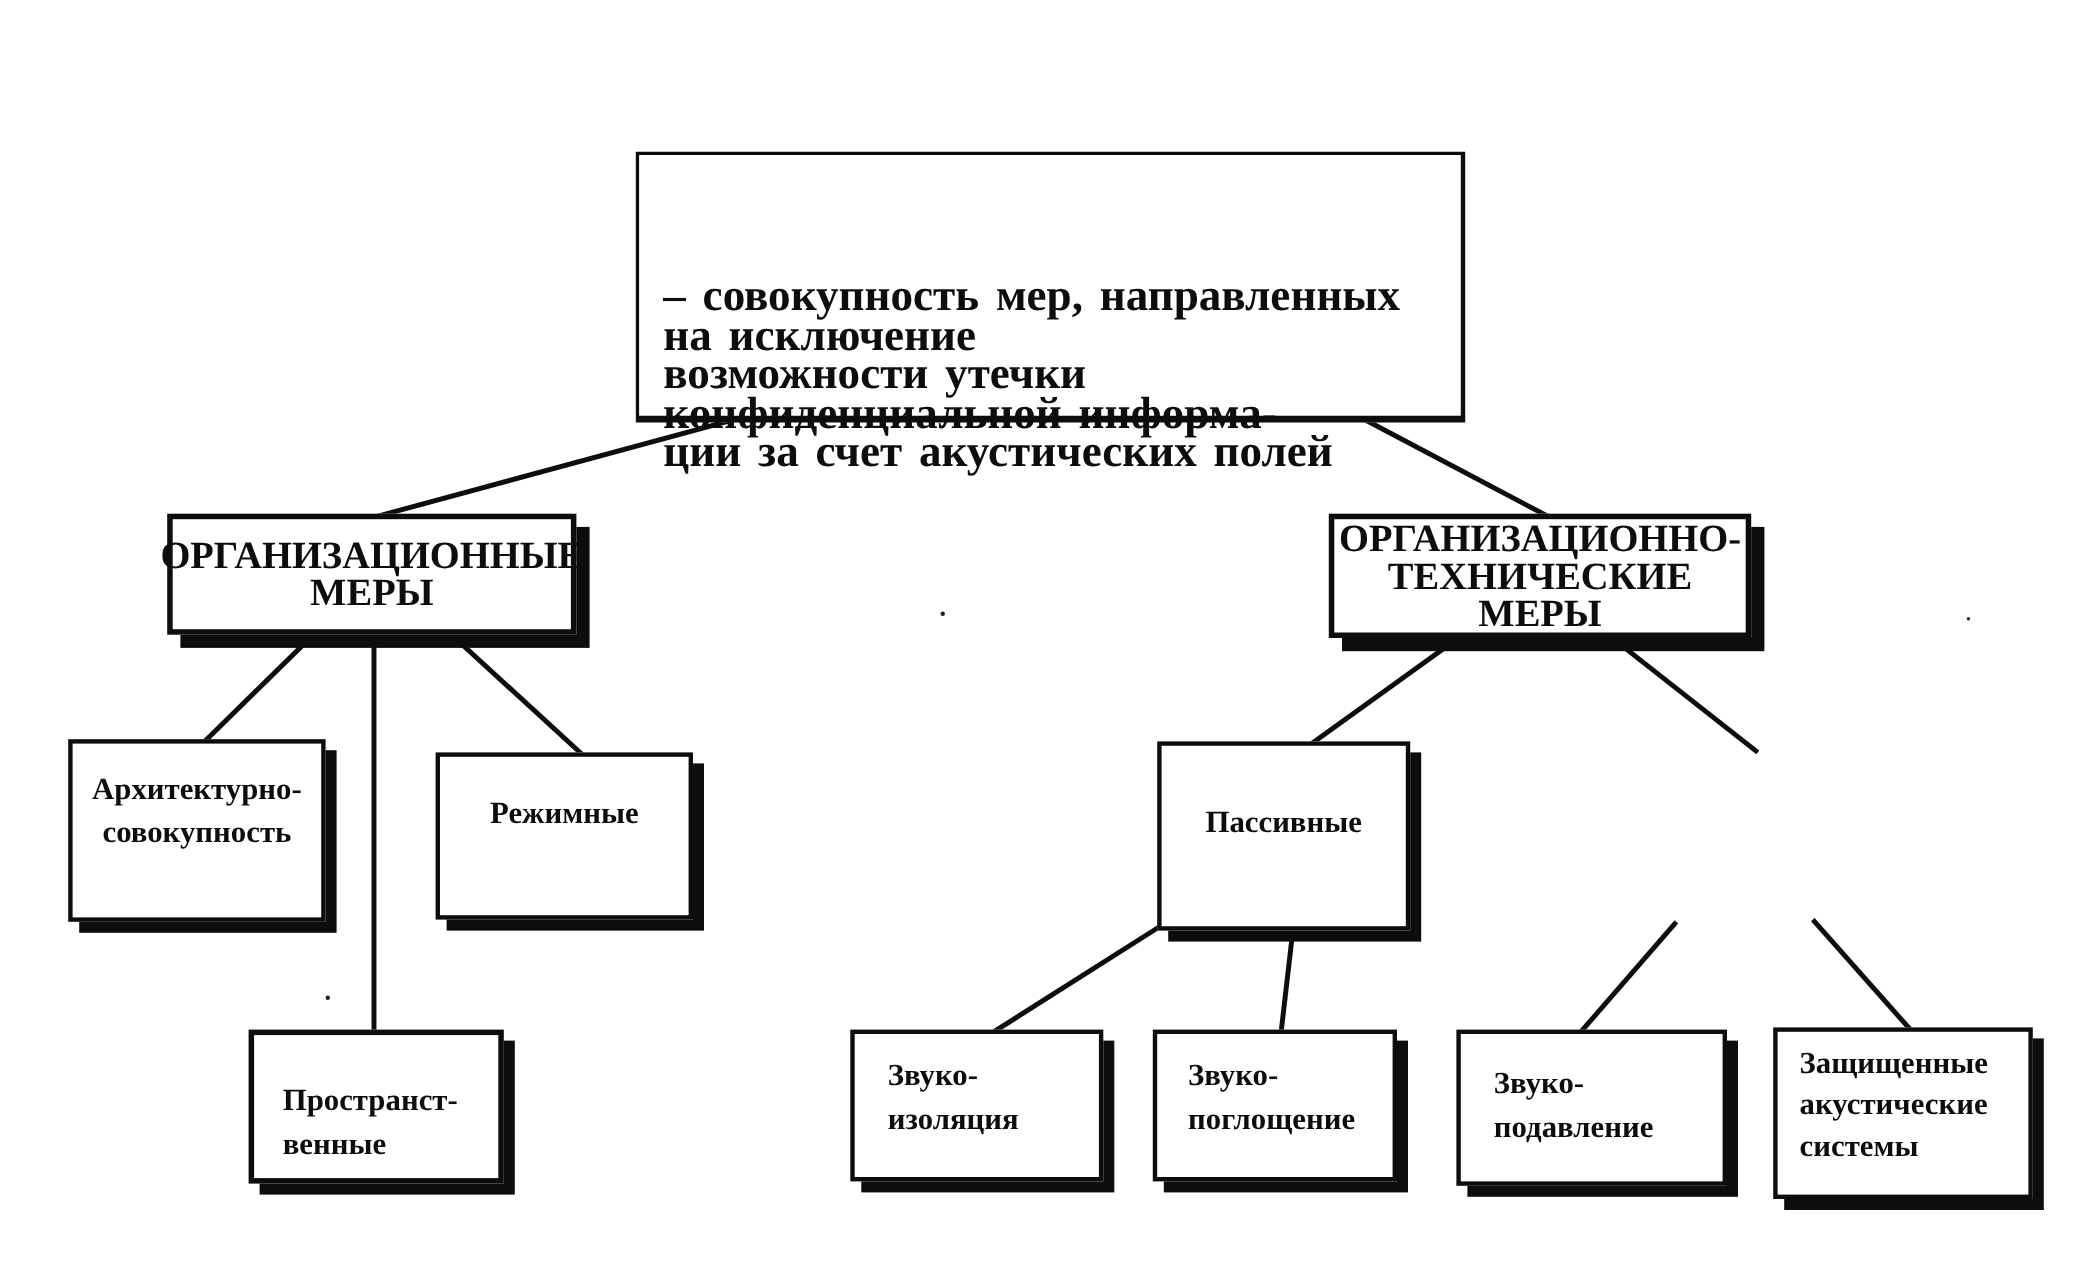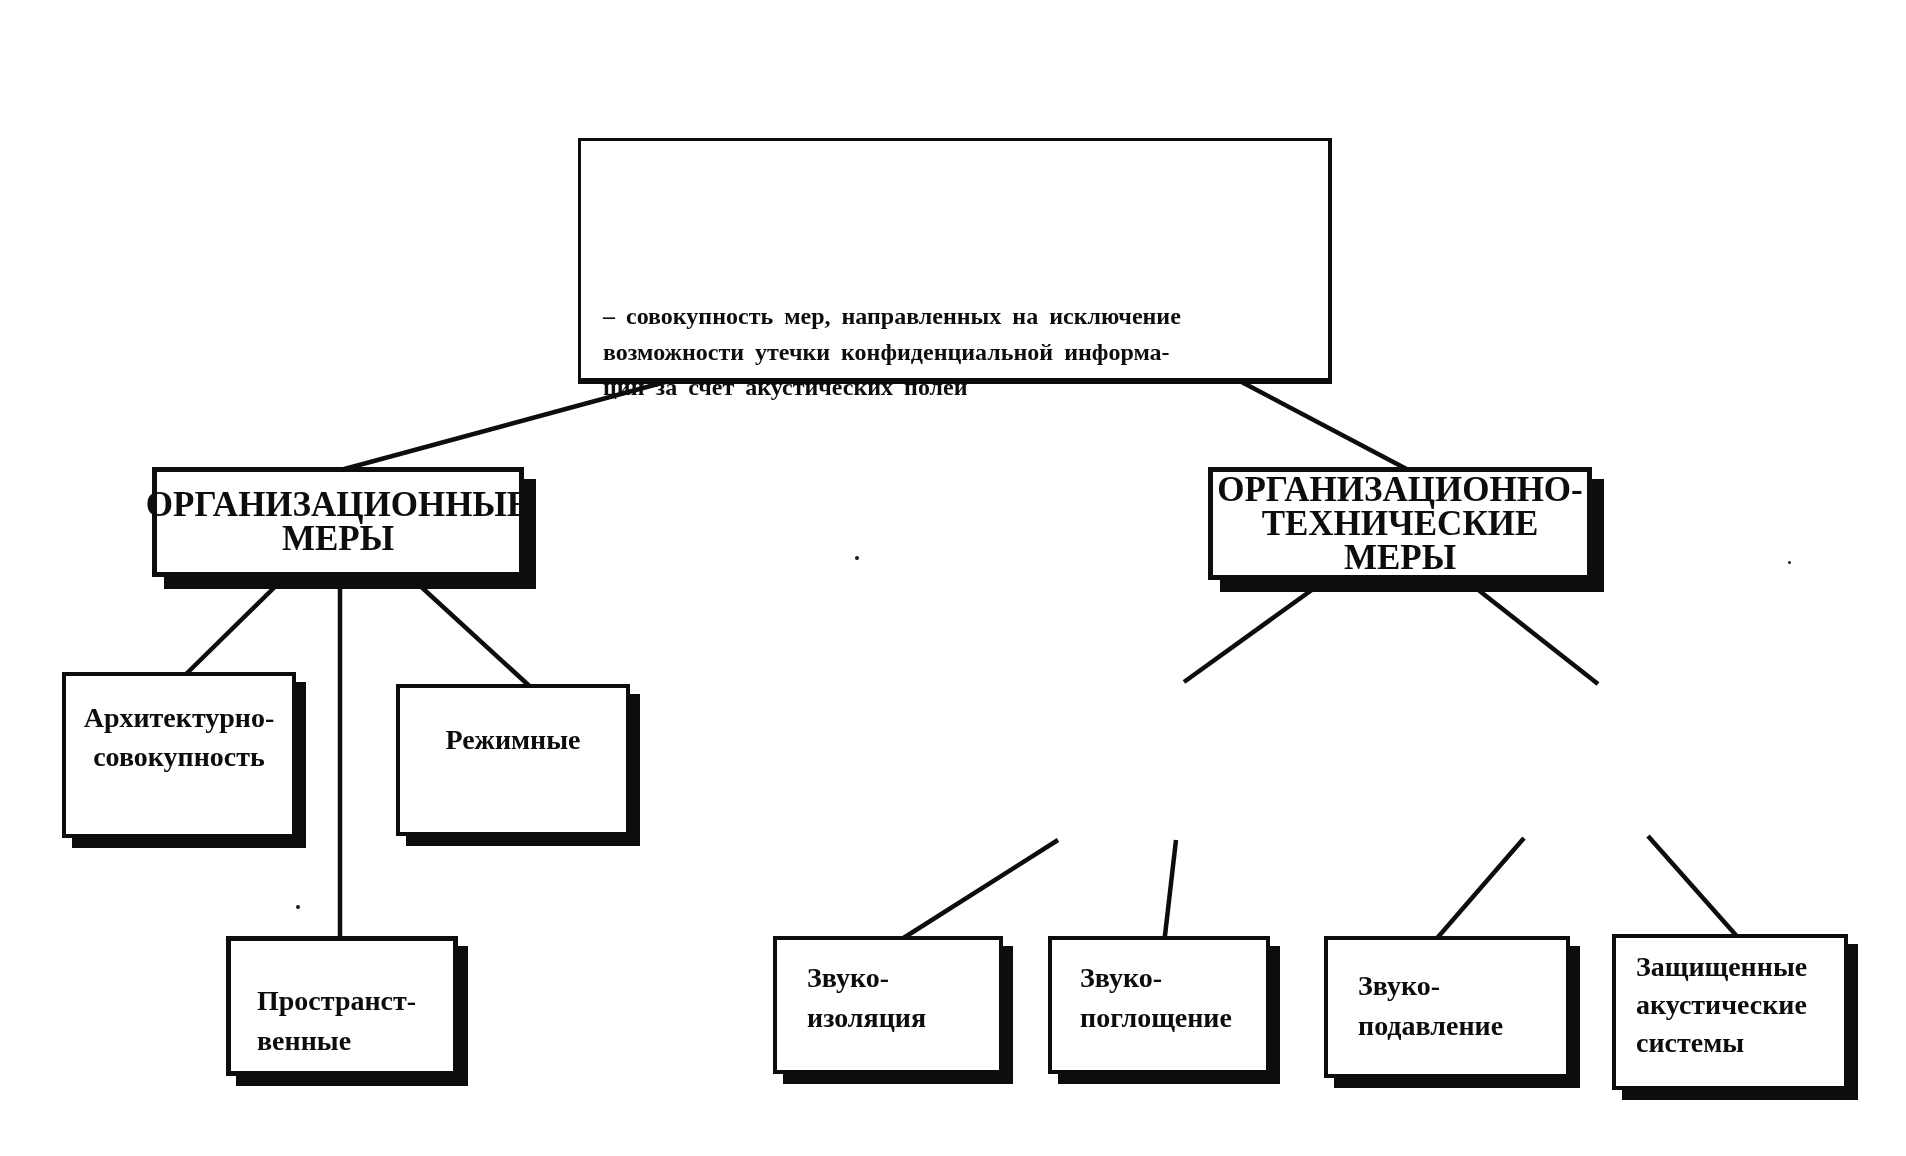--- a/index.html
+++ b/index.html
@@ -31,21 +31,21 @@
   }
 
   
   #def-box {
     position:absolute; left:578px; top:138px; width:754px; height:246px;
     box-sizing:border-box; background:#ffffff; z-index:1;
     border:3px solid #0d0d0d; border-right-width:4px; border-bottom-width:6px;
   }
   #def-text {
     position:absolute; left:22px; top:110px; width:706px;
-    font-size:24px; line-height:35.5px; word-spacing:5px; white-space:pre-line;margin-top:48px;
+    font-size:41px; line-height:35.5px; word-spacing:5px; white-space:pre-line;
   }
 
   
   #n-org, #n-orgtech {
     border-width:5px; box-shadow:12px 12px 0 #0d0d0d;
     display:flex; align-items:center; justify-content:center;
     text-align:center; font-size:35px; line-height:34px;
   }
   #n-org     { left:152px;  top:467px; width:372px; height:110px; }
   #n-orgtech { left:1208px; top:467px; width:384px; height:113px; word-spacing:9px; }
@@ -96,20 +96,21 @@
 МЕРЫ</div>
   <div class="box" id="n-orgtech">ОРГАНИЗАЦИОННО-
 ТЕХНИЧЕСКИЕ МЕРЫ</div>
 
   <div class="box" id="n-arch">Архитектурно-
 совокупность</div>
   <div class="box" id="n-rezhim">Режимные</div>
   <div class="box" id="n-prostr">Пространст-
 венные</div>
 
+  <div class="box" id="n-passive">Пассивные</div>
 
   <div class="box" id="n-izol">Звуко-
 изоляция</div>
   <div class="box" id="n-pogl">Звуко-
 поглощение</div>
   <div class="box" id="n-podav">Звуко-
 подавление</div>
   <div class="box" id="n-zashch">Защищенные
 акустические
 системы</div>

